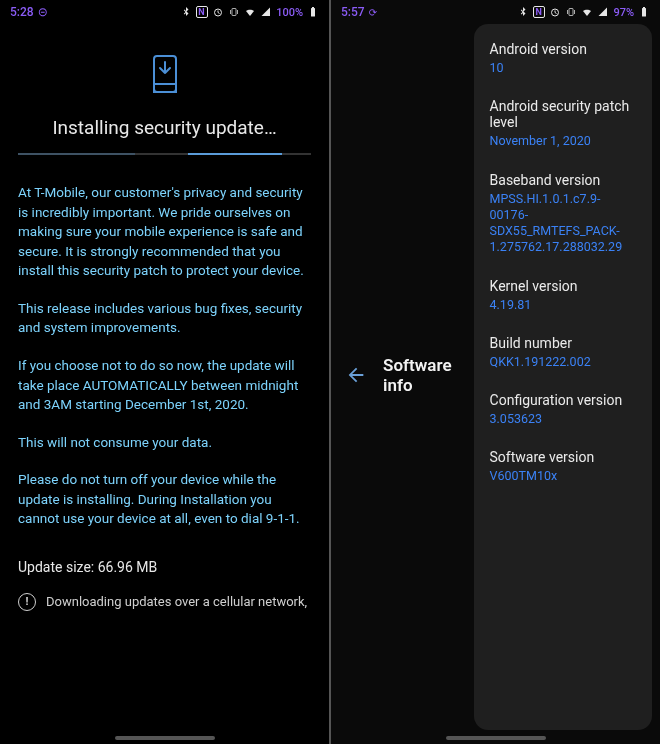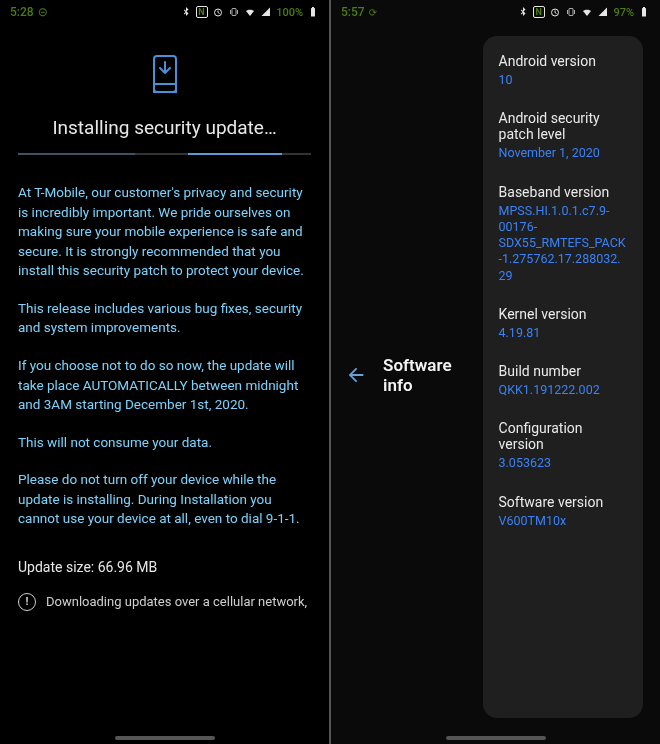--- a/index.html
+++ b/index.html
@@ -13,32 +13,32 @@
   }
   .phone {
     background: #000;
     flex: 1;
     display: flex;
     flex-direction: column;
     color: #fff;
     position: relative;
     overflow: hidden;
   }
-  .phone.right { background: #0a0a0a; gap: 12px; }
+  .phone.right { background: #0a0a0a; }
 
   
   .status-bar {
     height: 24px;
     display: flex;
     align-items: center;
     justify-content: space-between;
     padding: 8px 10px;
     font-size: 12px;
     font-weight: 500;
-    color: #4d7c0f;
+    color: #8b5cf6;
   }
   .status-left { display: flex; align-items: center; gap: 4px; }
   .status-right { display: flex; align-items: center; gap: 4px; font-size: 11px; }
   .status-right .ico { width: 12px; height: 12px; display: inline-block; }
 
   
   .left-content {
     padding: 10px 18px 0 18px;
     display: flex;
     flex-direction: column;
@@ -119,21 +119,21 @@
     padding: 10px 14px 14px 14px;
   }
   .back-arrow svg { display:block; }
   .appbar-title {
     font-size: 17px;
     font-weight: 600;
     color: #f3f3f3;
   }
   .info-panel {
     background: #1f1f1f;
-    margin: 0 17px;
+    margin: 0 8px;
     border-radius: 14px;
     padding: 6px 0;
   }
   .info-row {
     padding: 11px 16px;
   }
   .info-label {
     color: #eaeaea;
     font-size: 14px;
     margin-bottom: 3px;

